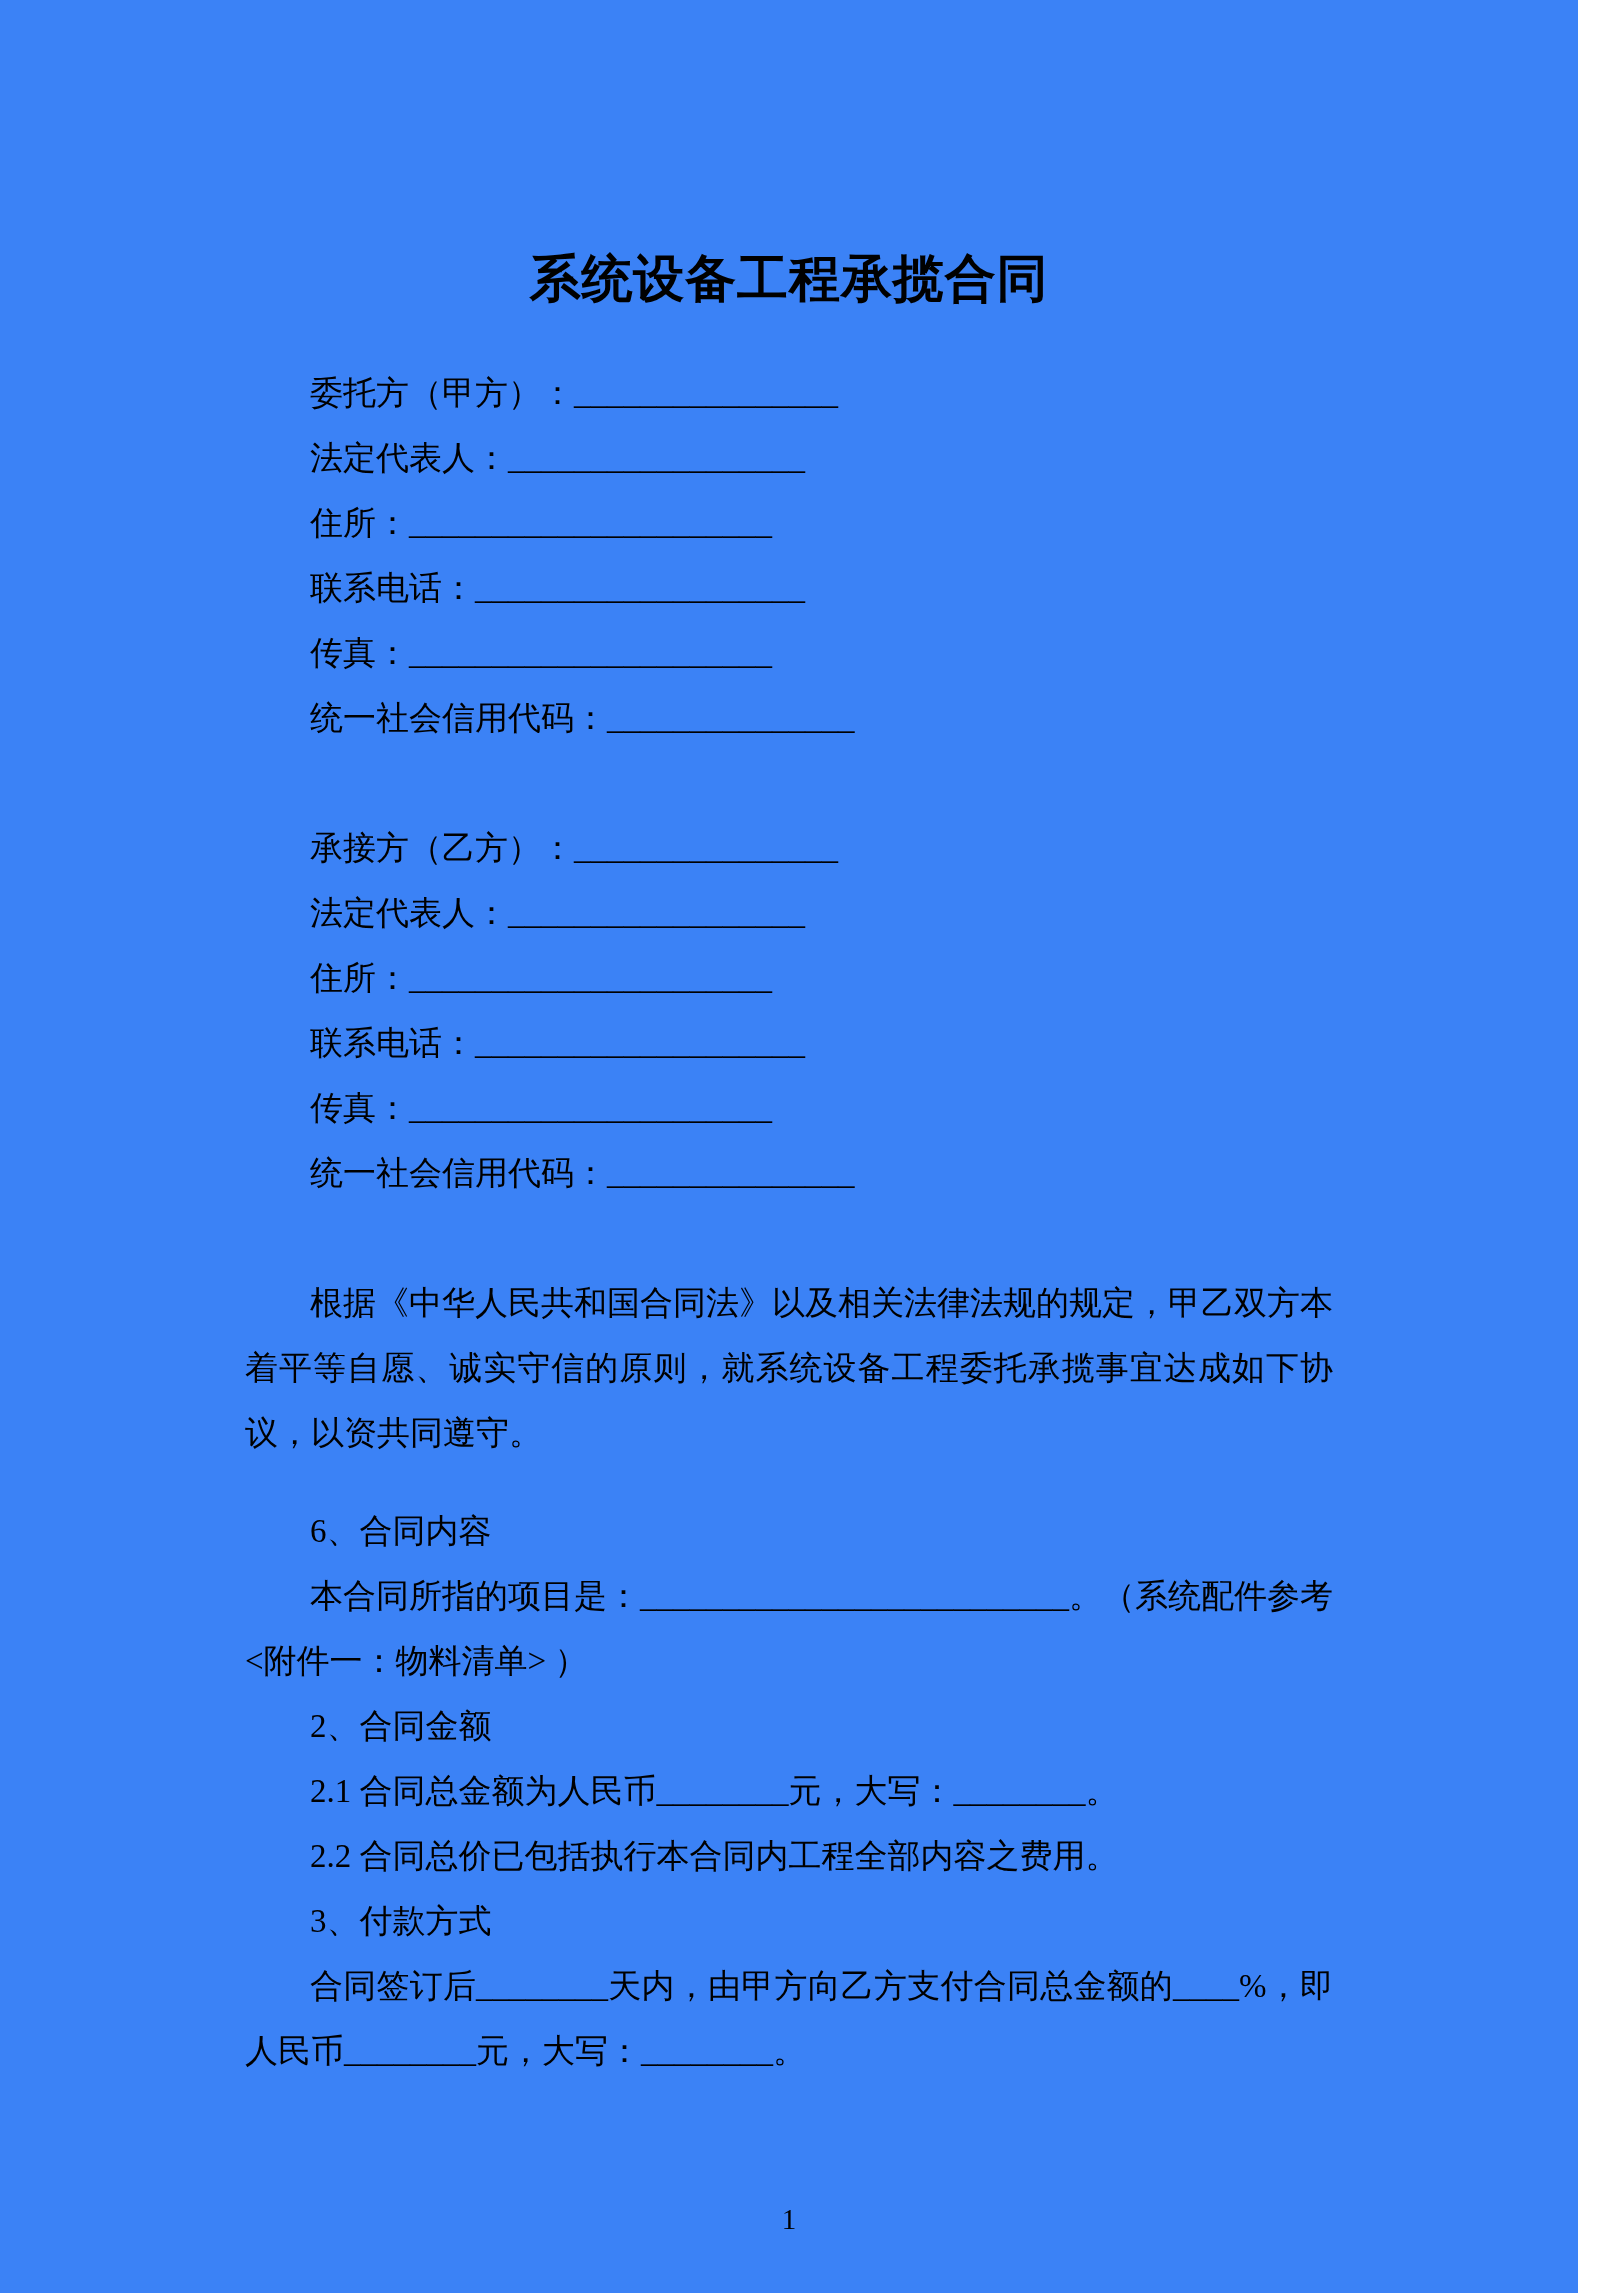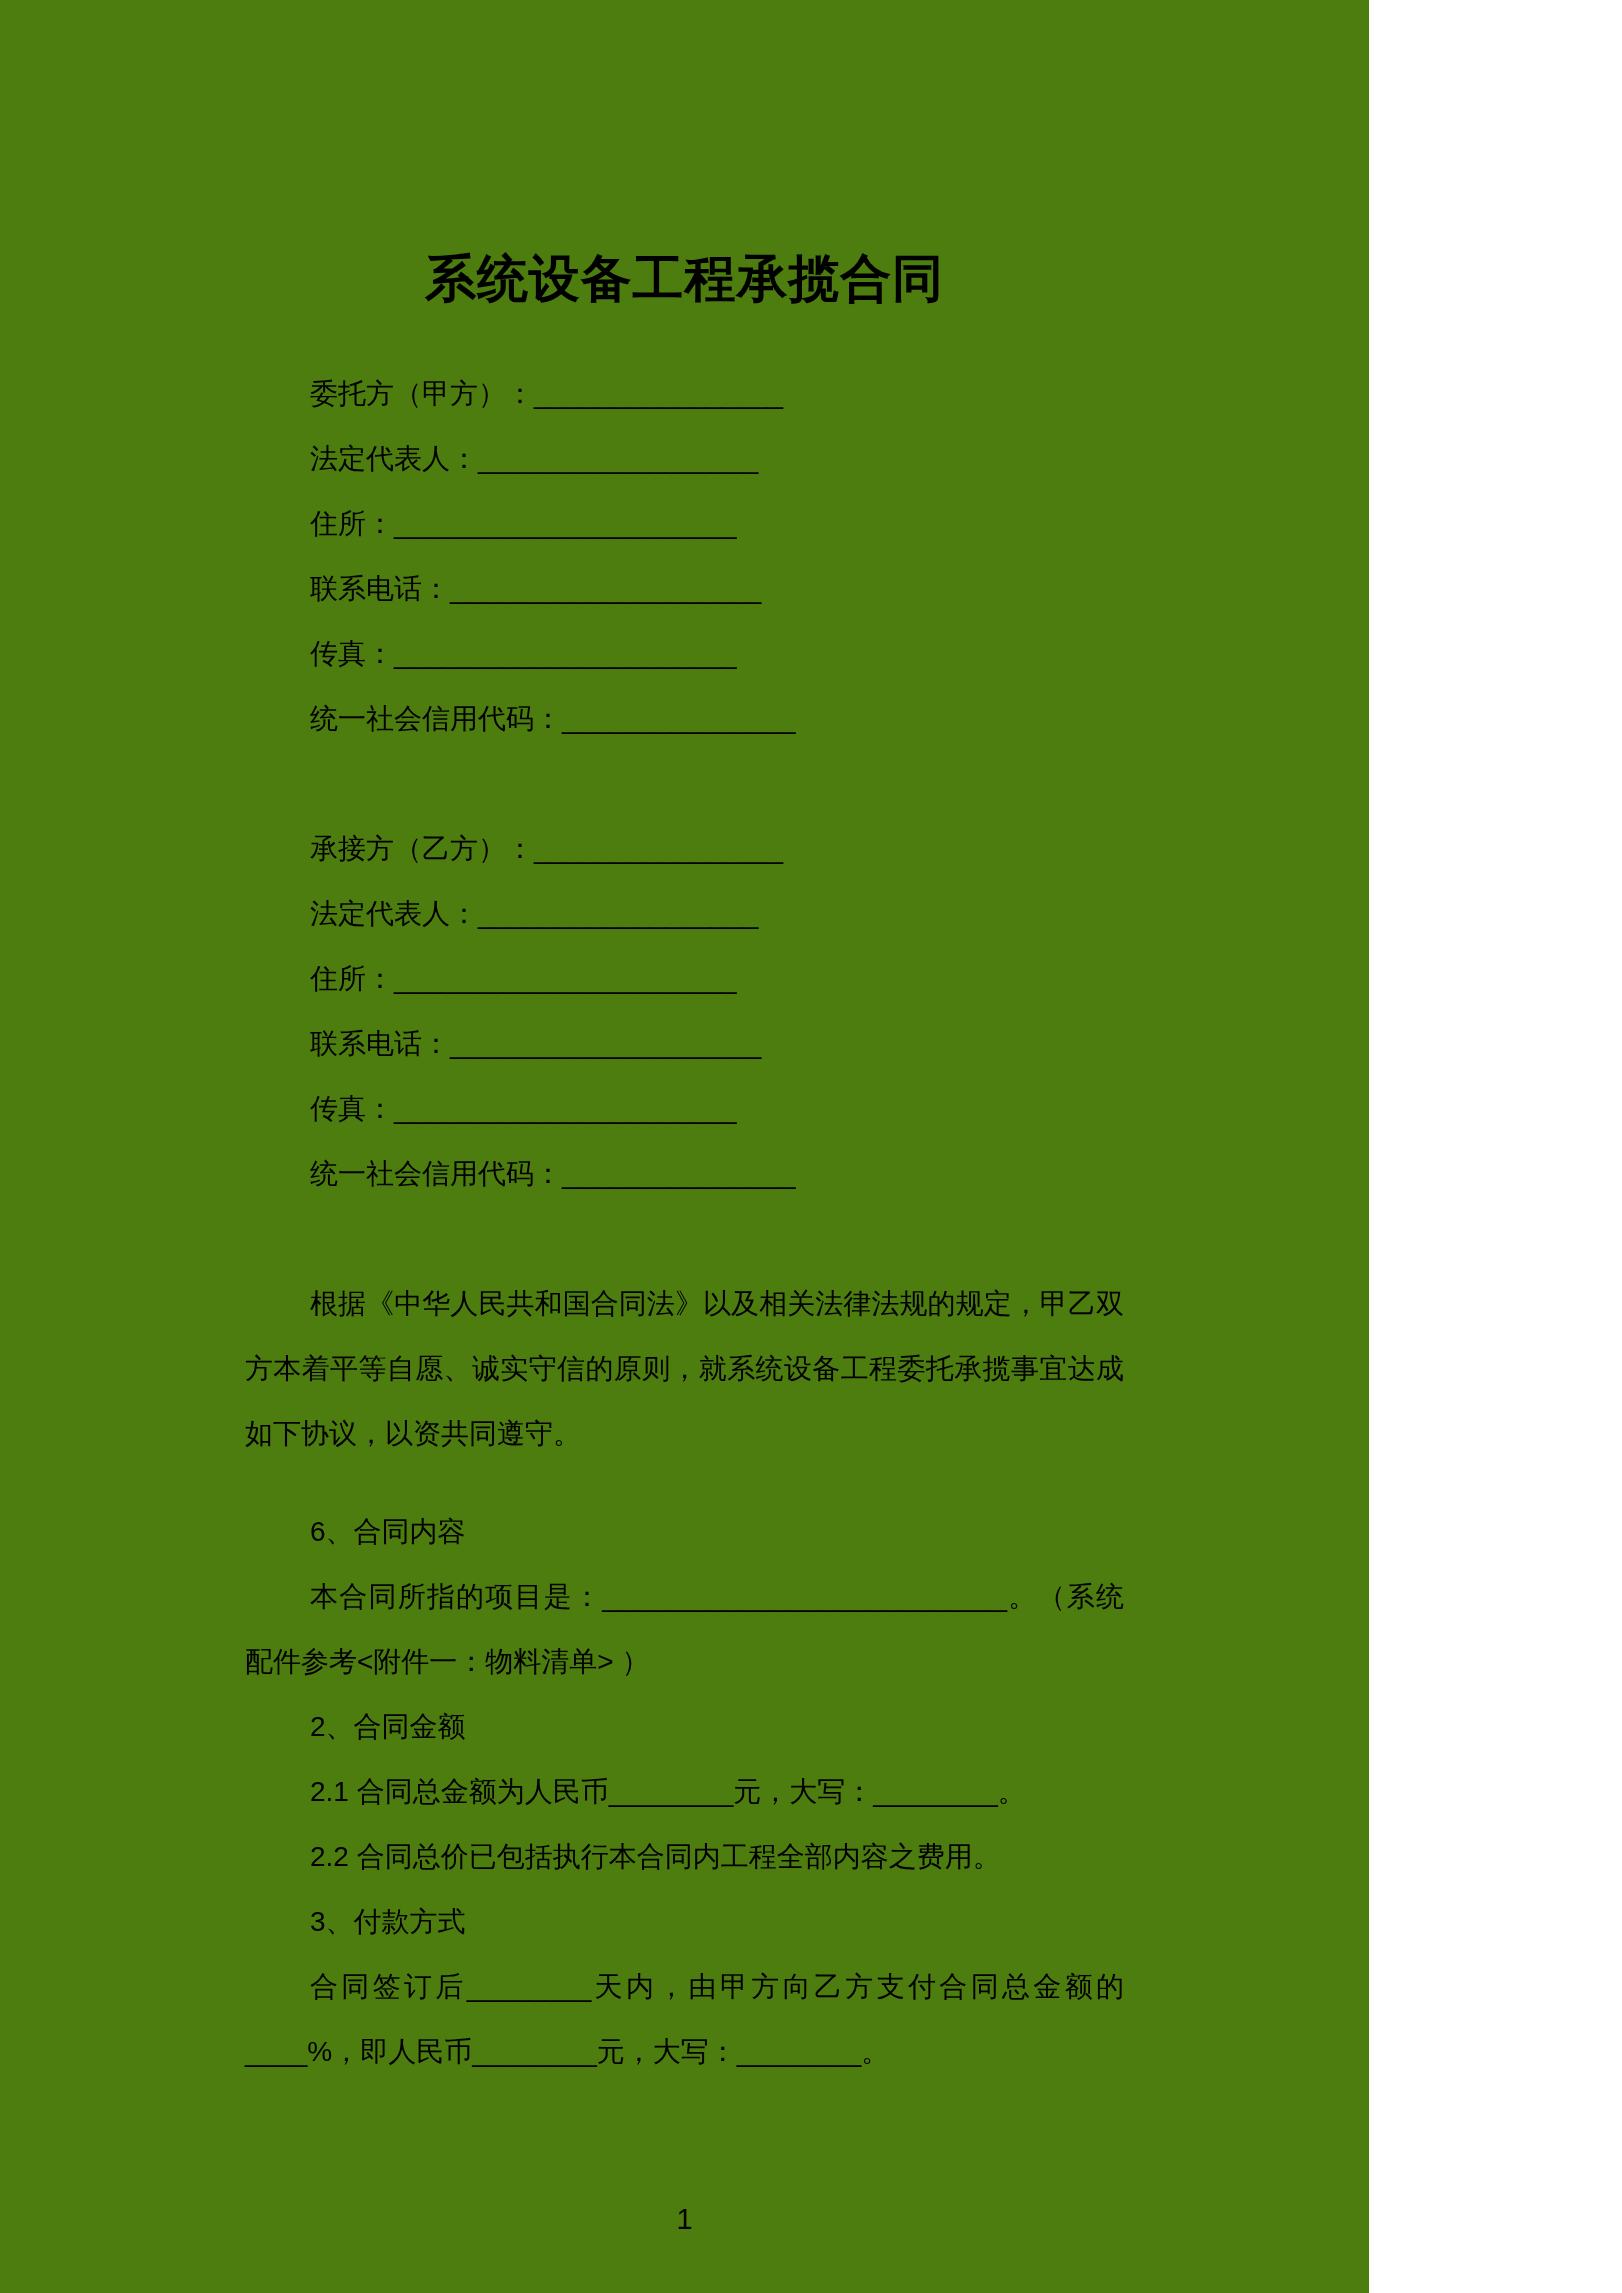--- a/index.html
+++ b/index.html
@@ -3,39 +3,39 @@
 <meta charset="utf-8">
 <style>
   * { box-sizing: border-box; }
   html, body {
     margin: 0;
     padding: 0;
     background: #ffffff;
   }
   .page {
     position: relative;
-    width: 1369px;
+    width: 1578px;
     height: 2294px;
-    background: #4d7c0f;
+    background: #3b82f6;
     color: #000000;
-    font-family: Liberation Sans, sans-serif;
+    font-family: Liberation Serif, serif;
     padding: 241px 245px 0 245px;
     overflow: hidden;
   }
   .title {
     margin: 0 0 44px 0;
     font-size: 51px;
     line-height: 76px;
     font-weight: 700;
     text-align: center;
     letter-spacing: 0.9px;
   }
   .line, .para {
     margin: 0;
-    font-size: 28px;
+    font-size: 33px;
     line-height: 65px;
     white-space: normal;
   }
   .indent { text-indent: 65px; }
   .just { text-align: justify; }
   .spacer { height: 65px; }
   .spacer-half { height: 33px; }
   .page-number {
     position: absolute;
     left: 0;

